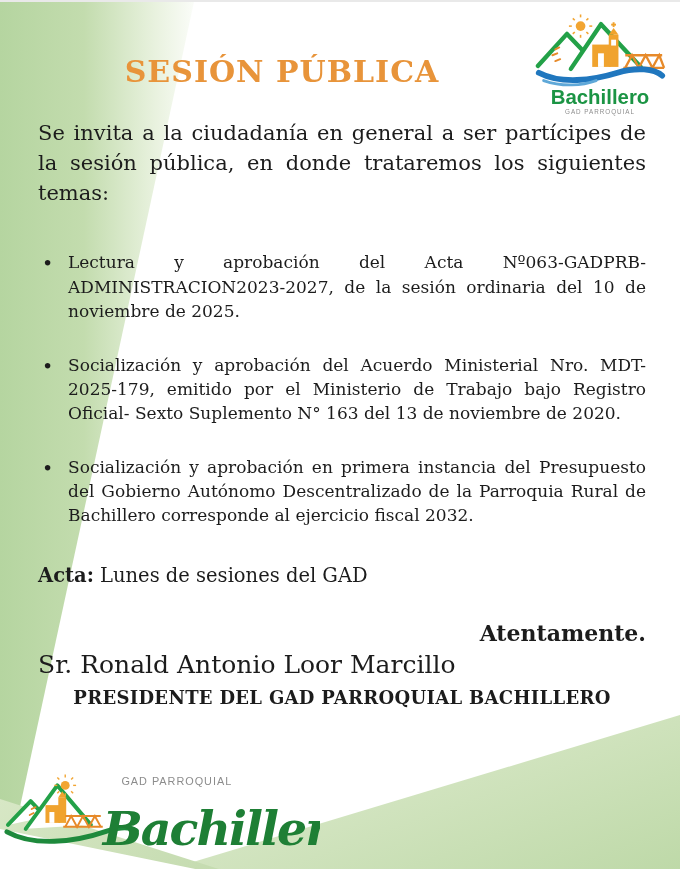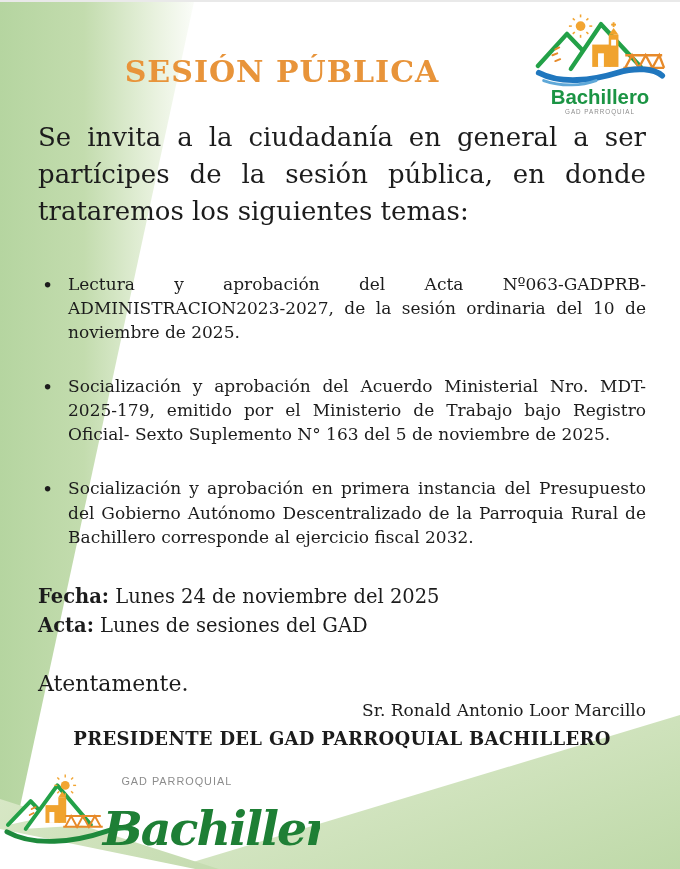--- a/index.html
+++ b/index.html
@@ -48,21 +48,21 @@
     margin-top:52px;
     text-align:center;
     font-size:30px;
     font-weight:bold;
     letter-spacing:1px;
     color:#e8943a;
     padding-right:120px; 
   }
   .intro{
     margin-top:30px;
-    font-size:26px;
+    font-size:21px;
     line-height:1.42;
     text-align:justify;
   }
   ul.topics{
     margin:42px 0 0 0;
     padding:0 0 0 30px;
     list-style:none;
   }
   ul.topics li{
     position:relative;
@@ -73,26 +73,26 @@
   }
   ul.topics li::before{
     content:"•";
     position:absolute;
     left:-26px;top:0;
     font-size:19px;
   }
   .details{margin-top:34px;font-size:19.5px;line-height:1.48;}
   .details .lbl{font-weight:bold;}
   .closing-salutation{
-    margin-top:30px;text-align:left;
-    font-size:22px;font-weight:normal;
+    margin-top:30px;text-align:right;
+    font-size:22px;font-weight:bold;
   }
   .closing-signer{
-    margin-top:4px;text-align:right;
-    font-size:17px;
+    margin-top:4px;text-align:left;
+    font-size:25px;
   }
   .closing-role{
     margin-top:8px;text-align:center;
     font-size:18px;font-weight:bold;letter-spacing:0.3px;
   }
   
   .header-logo{position:absolute;top:8px;right:12px;width:136px;height:108px;z-index:6;}
   .footer-logo{position:absolute;left:4px;bottom:6px;width:316px;height:100px;z-index:6;}
   .logo-wordmark{font-family:"Liberation Sans",sans-serif;font-weight:bold;}
   .logo-tag{font-family:"Liberation Sans",sans-serif;}
@@ -151,26 +151,25 @@
   </svg>
 
   <div class="content">
 
     <div class="page-title">SESIÓN PÚBLICA</div>
 
     <p class="intro">Se invita a la ciudadanía en general a ser partícipes de la sesión pública, en donde trataremos los siguientes temas:</p>
 
     <ul class="topics">
       <li>Lectura y aprobación del Acta Nº063-GADPRB-ADMINISTRACION2023-2027, de la sesión ordinaria del 10 de noviembre de 2025.</li>
-      <li>Socialización y aprobación del Acuerdo Ministerial Nro. MDT-2025-179, emitido por el Ministerio de Trabajo bajo Registro Oficial- Sexto Suplemento N° 163 del 5 de noviembre de 2025.</li>
+      <li>Socialización y aprobación del Acuerdo Ministerial Nro. MDT-2025-179, emitido por el Ministerio de Trabajo bajo Registro Oficial- Sexto Suplemento N° 163 del 13 de noviembre de 2020.</li>
       <li>Socialización y aprobación en primera instancia del Presupuesto del Gobierno Autónomo Descentralizado de la Parroquia Rural de Bachillero corresponde al ejercicio fiscal 2032.</li>
     </ul>
 
     <div class="details">
-      <div><span class="lbl">Fecha:</span><span> Lunes 24 de noviembre del 2025</span></div>
       <div><span class="lbl">Acta:</span><span> Lunes de sesiones del GAD</span></div>
     </div>
 
     <div class="closing-salutation">Atentamente.</div>
     <div class="closing-signer">Sr. Ronald Antonio Loor Marcillo</div>
     <div class="closing-role">PRESIDENTE DEL GAD PARROQUIAL BACHILLERO</div>
   </div>
 
   <svg class="footer-logo" viewBox="0 0 320 100" aria-hidden="true">
     <g>

